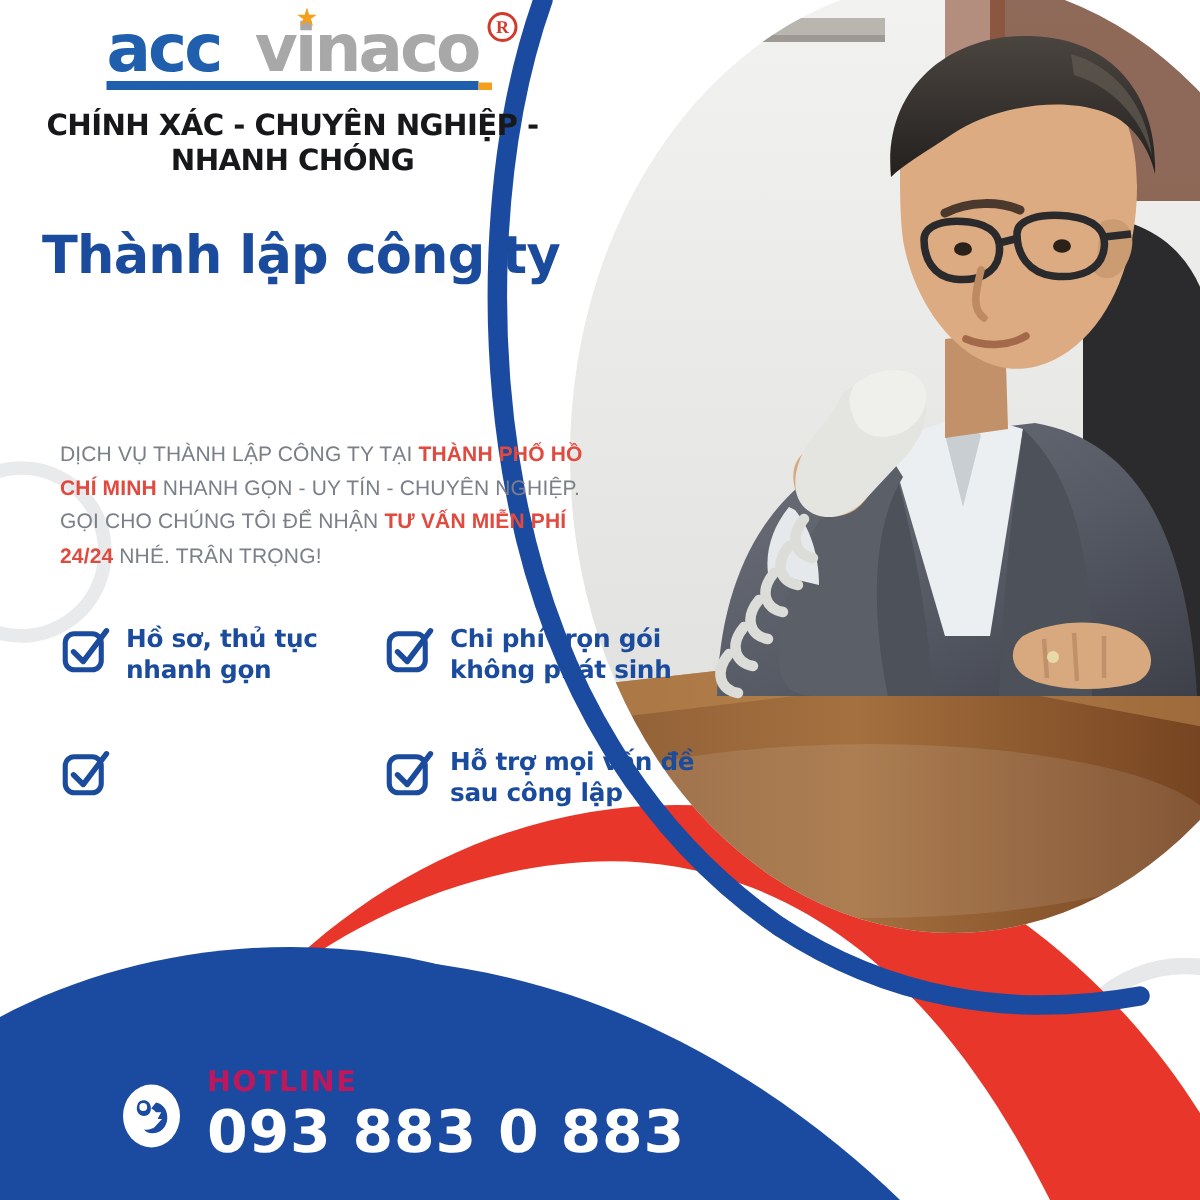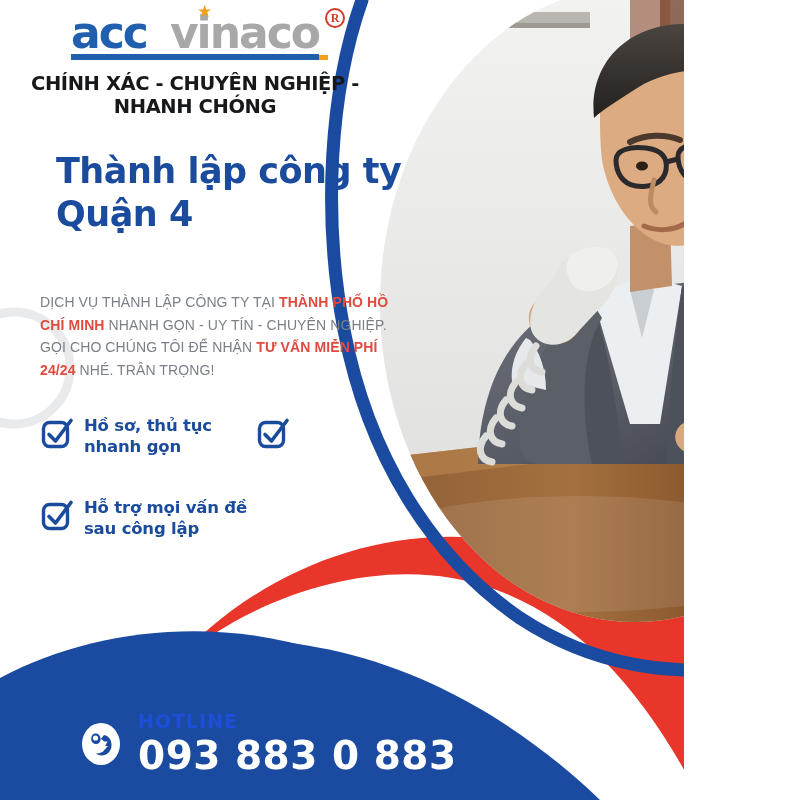--- a/index.html
+++ b/index.html
@@ -5,21 +5,21 @@
 <style>
   * { margin:0; padding:0; box-sizing:border-box; }
   html,body{ background:#ffffff; }
   body{
     width:800px; height:800px;
     font-family:"Liberation Sans", sans-serif;
     overflow:hidden; position:relative;
   }
   #banner{
     position:absolute; inset:0;
-    width:684px; height:800px;
+    width:800px; height:800px;
     background:#ffffff;
     overflow:hidden;
   }
 
   
   #bg-art{ position:absolute; inset:0; width:800px; height:800px; }
 
   
   #photo-wrap{
     position:absolute; left:330px; top:-6px;
@@ -74,21 +74,21 @@
     font-family:"DejaVu Sans", sans-serif;
     font-weight:700; font-size:19.5px; letter-spacing:-0.4px;
     color:#17181a;
   }
 
   
   #headline{
     position:absolute; left:28px; top:150px; width:380px;
     font-family:"DejaVu Sans", sans-serif;
     font-weight:700; font-size:35px; line-height:1.23;
-    color:#1b4b9c; letter-spacing:-0.5px;margin-left:28px;
+    color:#1b4b9c; letter-spacing:-0.5px;
   }
 
   
   #lede{
     position:absolute; left:40px; top:291px; width:372px;
     font-family:"Liberation Sans", sans-serif;
     font-size:14px; line-height:1.62; letter-spacing:0.1px;
     color:#7a7f88; text-transform:uppercase;
   }
   #lede b{ font-weight:700; }
@@ -113,21 +113,21 @@
   
   #hotline{
     position:absolute; left:78px; top:712px;
     display:flex; align-items:center; gap:14px;
   }
   #hotline-icon{ width:46px; height:46px; flex:0 0 auto; }
   #hotline-text{ line-height:1; }
   #hotline-label{
     font-family:"DejaVu Sans", sans-serif;
     font-weight:700; font-size:19px; letter-spacing:1px;
-    color:#1d4ed8; margin-bottom:5px;
+    color:#be185d; margin-bottom:5px;
   }
   #hotline-number{
     font-family:"DejaVu Sans", sans-serif;
     font-weight:700; font-size:39px; letter-spacing:0.5px;
     color:#ffffff;
     text-align:center;
   }
 </style>
 </head>
 <body>
@@ -253,37 +253,43 @@
         <span id="logo-bar-tip"></span>
       </div>
       <span id="logo-star">★</span>
       <span id="logo-reg">R</span>
     </div>
     <div id="logo-tagline">CHÍNH XÁC - CHUYÊN NGHIỆP - NHANH CHÓNG</div>
   </div>
 
   <h1 id="headline">
     <span>Thành lập công ty</span><br>
-    <span>Quận 4</span>
   </h1>
 
   <p id="lede">
     <span>DỊCH VỤ THÀNH LẬP CÔNG TY TẠI </span><b class="hl-red">THÀNH PHỐ HỒ CHÍ MINH</b><span> NHANH GỌN - UY TÍN - CHUYÊN NGHIỆP. GỌI CHO CHÚNG TÔI ĐỂ NHẬN </span><b class="hl-red">TƯ VẤN MIỄN PHÍ 24/24</b><span> NHÉ. TRÂN TRỌNG!</span>
   </p>
 
   <div id="features">
 
     <div class="feature">
       <svg class="check-icon" viewBox="0 0 34 34">
         <rect x="3.5" y="6.5" width="24" height="24" rx="6" fill="none" stroke="#1b4b9c" stroke-width="3.4"></rect>
         <path d="M9 18.5 L 15.5 25 L 31 4.5" fill="none" stroke="#1b4b9c" stroke-width="3.6" stroke-linecap="round" stroke-linejoin="round"></path>
       </svg>
       <span class="feature-label">Hồ sơ, thủ tục nhanh gọn</span>
     </div>
 
+    <div class="feature">
+      <svg class="check-icon" viewBox="0 0 34 34">
+        <rect x="3.5" y="6.5" width="24" height="24" rx="6" fill="none" stroke="#1b4b9c" stroke-width="3.4"></rect>
+        <path d="M9 18.5 L 15.5 25 L 31 4.5" fill="none" stroke="#1b4b9c" stroke-width="3.6" stroke-linecap="round" stroke-linejoin="round"></path>
+      </svg>
+      <span class="feature-label">Chi phí trọn gói không phát sinh</span>
+    </div>
 
     <div class="feature">
       <svg class="check-icon" viewBox="0 0 34 34">
         <rect x="3.5" y="6.5" width="24" height="24" rx="6" fill="none" stroke="#1b4b9c" stroke-width="3.4"></rect>
         <path d="M9 18.5 L 15.5 25 L 31 4.5" fill="none" stroke="#1b4b9c" stroke-width="3.6" stroke-linecap="round" stroke-linejoin="round"></path>
       </svg>
     </div>
 
     <div class="feature">
       <svg class="check-icon" viewBox="0 0 34 34">

